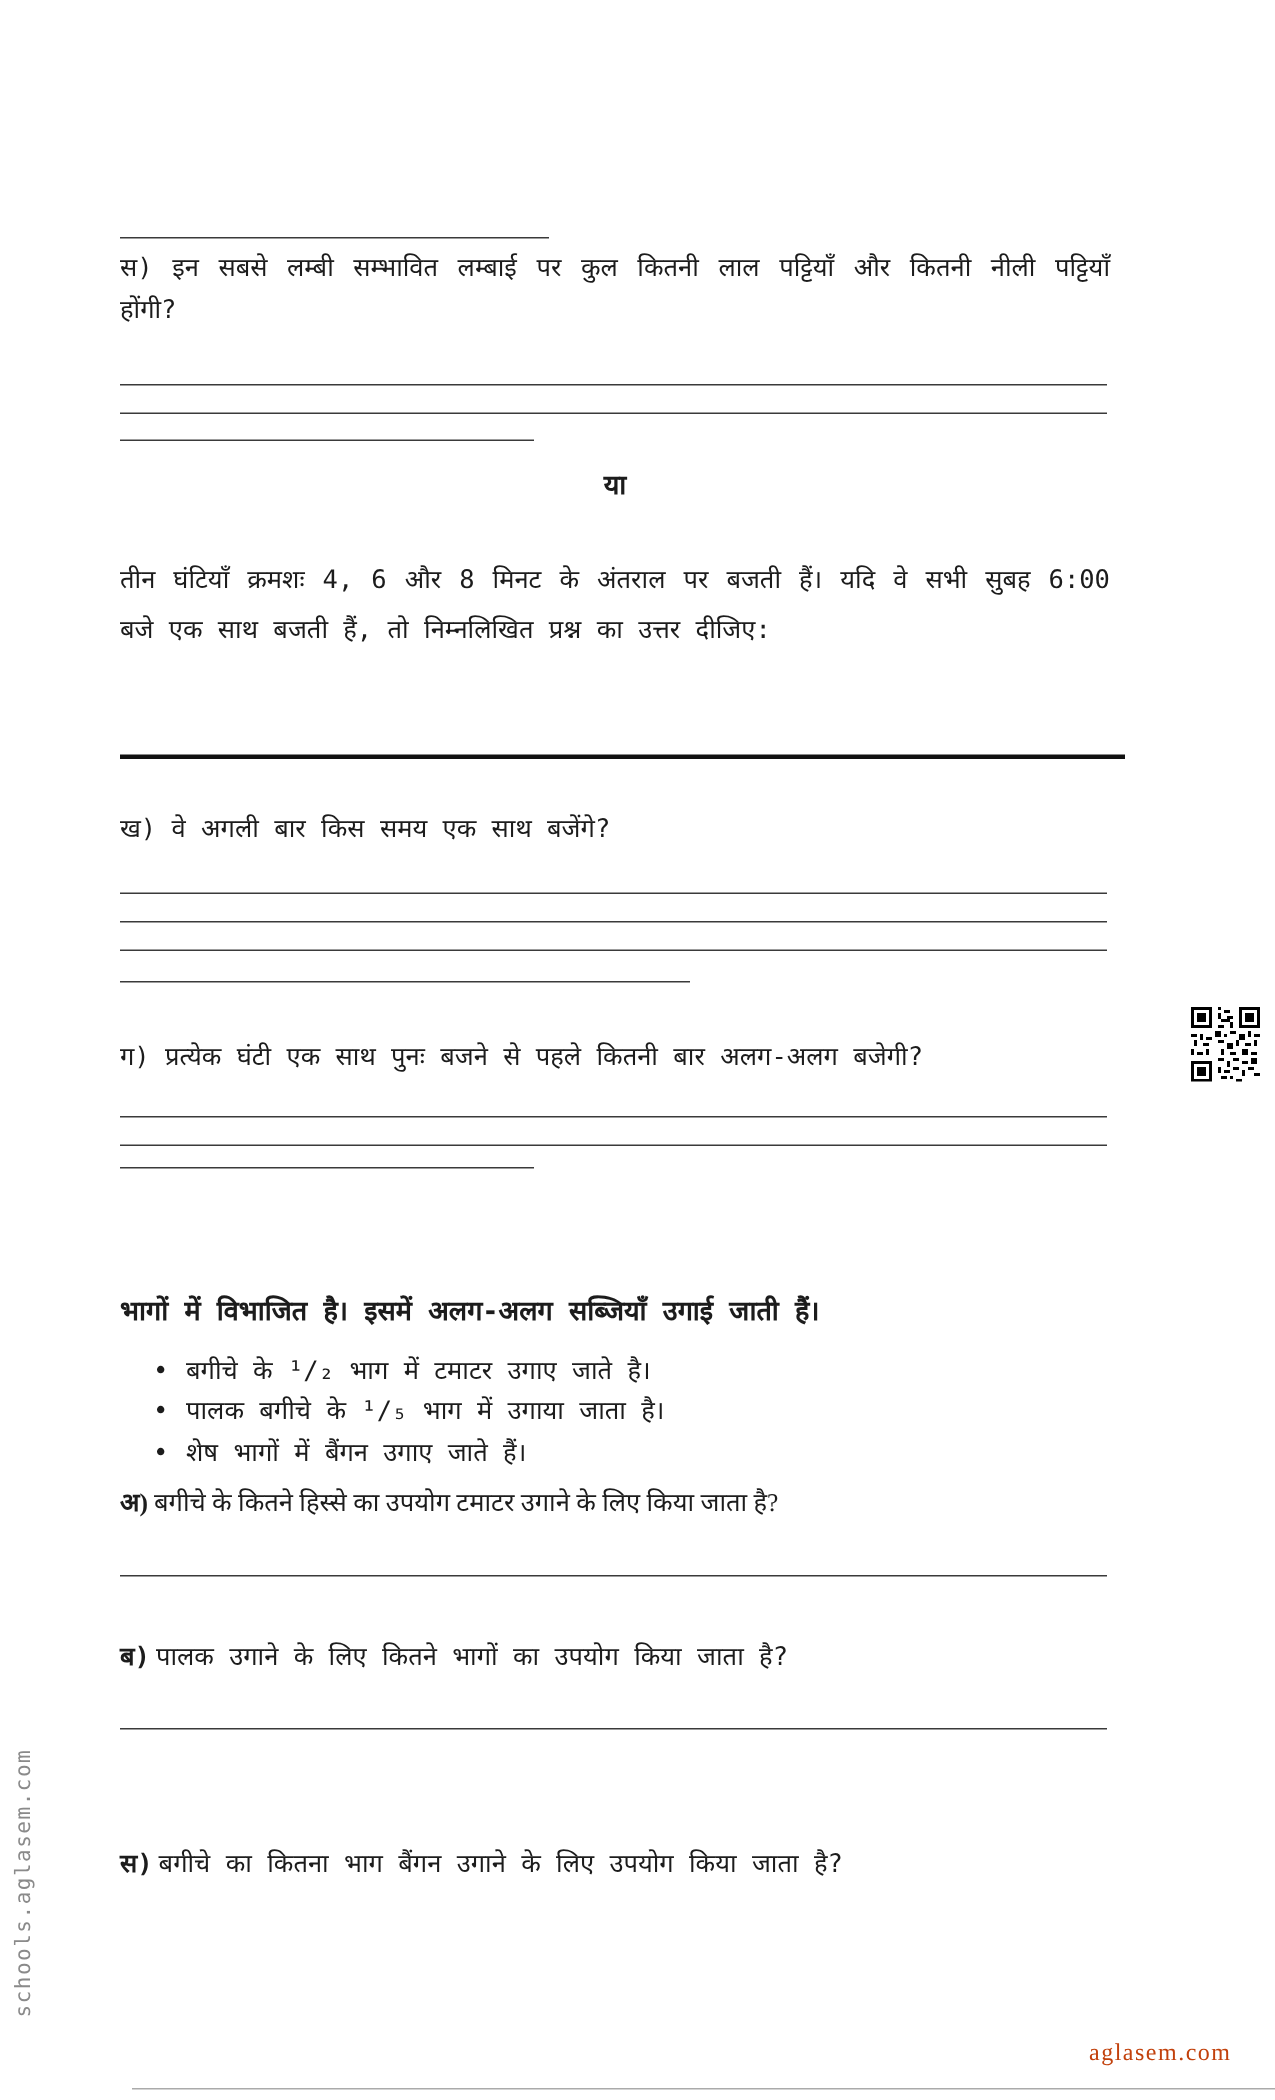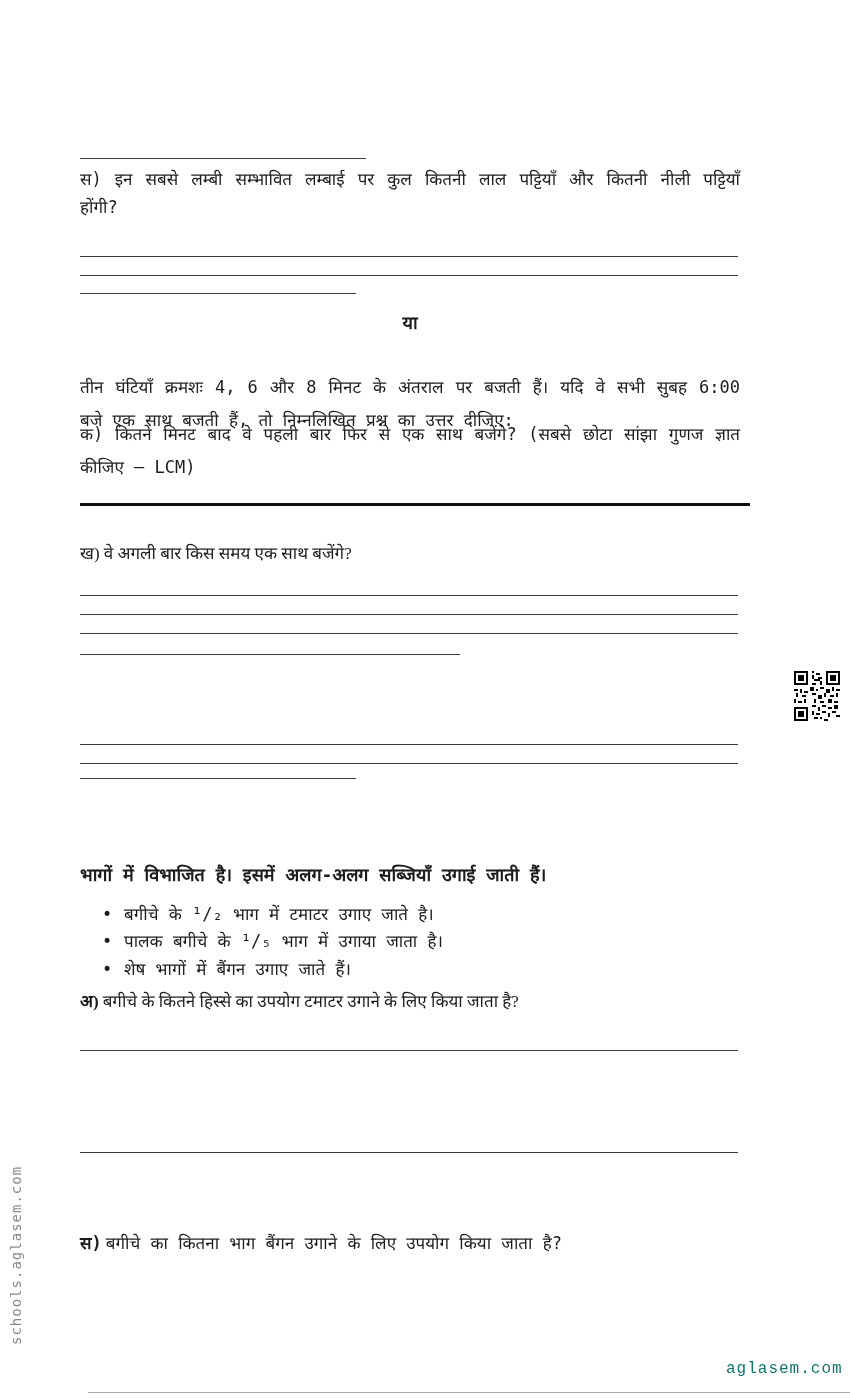--- a/index.html
+++ b/index.html
@@ -26,22 +26,22 @@
   .part-label{font-weight:bold;margin-right:4px;}
   .wm-left{
     position:absolute;left:8px;top:1345px;
     transform:rotate(-90deg);transform-origin:0 0;
     font-size:14px;color:#8a8a8a;letter-spacing:1px;
     font-family:"DejaVu Sans Mono",monospace;
     white-space:nowrap;
   }
   .wm-br{
     position:absolute;left:726px;top:1360px;
-    font-size:16px;color:#0f766e;letter-spacing:1px;
-    font-family:Liberation Mono, monospace;
+    font-size:16px;color:#c2410c;letter-spacing:1px;
+    font-family:Liberation Serif, serif;
   }
   .bottom-hairline{position:absolute;left:88px;top:1392px;width:762px;border-top:1px solid #aaa;height:0;}
   .qr{position:absolute;left:794px;top:671px;width:46px;height:50px;}
 </style>
 </head>
 <body>
 
 <div class="page">
 
   <div class="ans-line" style="top:158px;width:286px;"></div>
@@ -49,31 +49,31 @@
   <div class="col para" style="top:165px;">स) इन  सबसे लम्बी सम्भावित लम्बाई पर कुल कितनी लाल पट्टियाँ और कितनी नीली पट्टियाँ होंगी?</div>
 
   <div class="ans-line" style="top:256px;width:658px;"></div>
   <div class="ans-line" style="top:275px;width:658px;"></div>
   <div class="ans-line" style="top:293px;width:276px;"></div>
 
   <div class="col or-label" style="top:310px;">या</div>
 
   <div class="col para-wide" style="top:350px;margin-top:21px;">तीन घंटियाँ क्रमशः 4, 6 और 8 मिनट के अंतराल पर बजती हैं। यदि वे सभी सुबह 6:00 बजे एक साथ बजती हैं, तो निम्नलिखित प्रश्न का उत्तर दीजिए:</div>
 
-  <div class="col para-wide" style="top:418px;">क) कितने मिनट बाद वे पहली बार फिर से एक साथ बजेंगे? (सबसे छोटा सांझा गुणज ज्ञात कीजिए – LCM)</div>
 
   <div class="thick-rule" style="top:503px;"></div>
 
-  <div class="col single" style="top:542px;font-family:Liberation Serif, serif;">ख) वे अगली बार किस समय एक साथ बजेंगे?</div>
+  <div class="col single" style="top:542px;">ख) वे अगली बार किस समय एक साथ बजेंगे?</div>
 
   <div class="ans-line" style="top:595px;width:658px;"></div>
   <div class="ans-line" style="top:614px;width:658px;"></div>
   <div class="ans-line" style="top:633px;width:658px;"></div>
   <div class="ans-line" style="top:654px;width:380px;"></div>
 
+  <div class="col single" style="top:694px;">ग) प्रत्येक घंटी एक साथ पुनः बजने से पहले कितनी बार अलग-अलग बजेगी?</div>
 
   <div class="qr">
     <svg width="46" height="50" viewBox="0 0 23 25" xmlns="http://www.w3.org/2000/svg" shape-rendering="crispEdges">
       <rect x="0" y="0" width="23" height="25" fill="#ffffff"></rect>
       <g fill="#000000">
         <rect x="0" y="0" width="7" height="7"></rect>
           <rect x="1" y="1" width="5" height="5" fill="#fff"></rect>
           <rect x="2" y="2" width="3" height="3"></rect>
         <rect x="16" y="0" width="7" height="7"></rect>
           <rect x="17" y="1" width="5" height="5" fill="#fff"></rect>
@@ -148,20 +148,23 @@
       <span class="bullet-dot">•</span>
       <span>शेष भागों में बैंगन उगाए जाते हैं।</span>
     </div>
   </div>
 
   <div class="col single" style="top:990px;font-family:Liberation Serif, serif;">
     <span class="part-label">अ)</span><span>बगीचे के कितने हिस्से का उपयोग टमाटर उगाने के लिए किया जाता है?</span>
   </div>
   <div class="ans-line" style="top:1050px;width:658px;"></div>
 
+  <div class="col single" style="top:1094px;">
+    <span class="part-label">ब)</span><span>पालक उगाने के लिए कितने भागों का उपयोग किया जाता है?</span>
+  </div>
   <div class="ans-line" style="top:1152px;width:658px;"></div>
 
   <div class="col single" style="top:1196px;margin-top:36px;">
     <span class="part-label">स)</span><span>बगीचे का कितना भाग बैंगन उगाने के लिए उपयोग किया जाता है?</span>
   </div>
 
   <div class="wm-left">schools.aglasem.com</div>
   <div class="wm-br">aglasem.com</div>
   <div class="bottom-hairline"></div>
 

